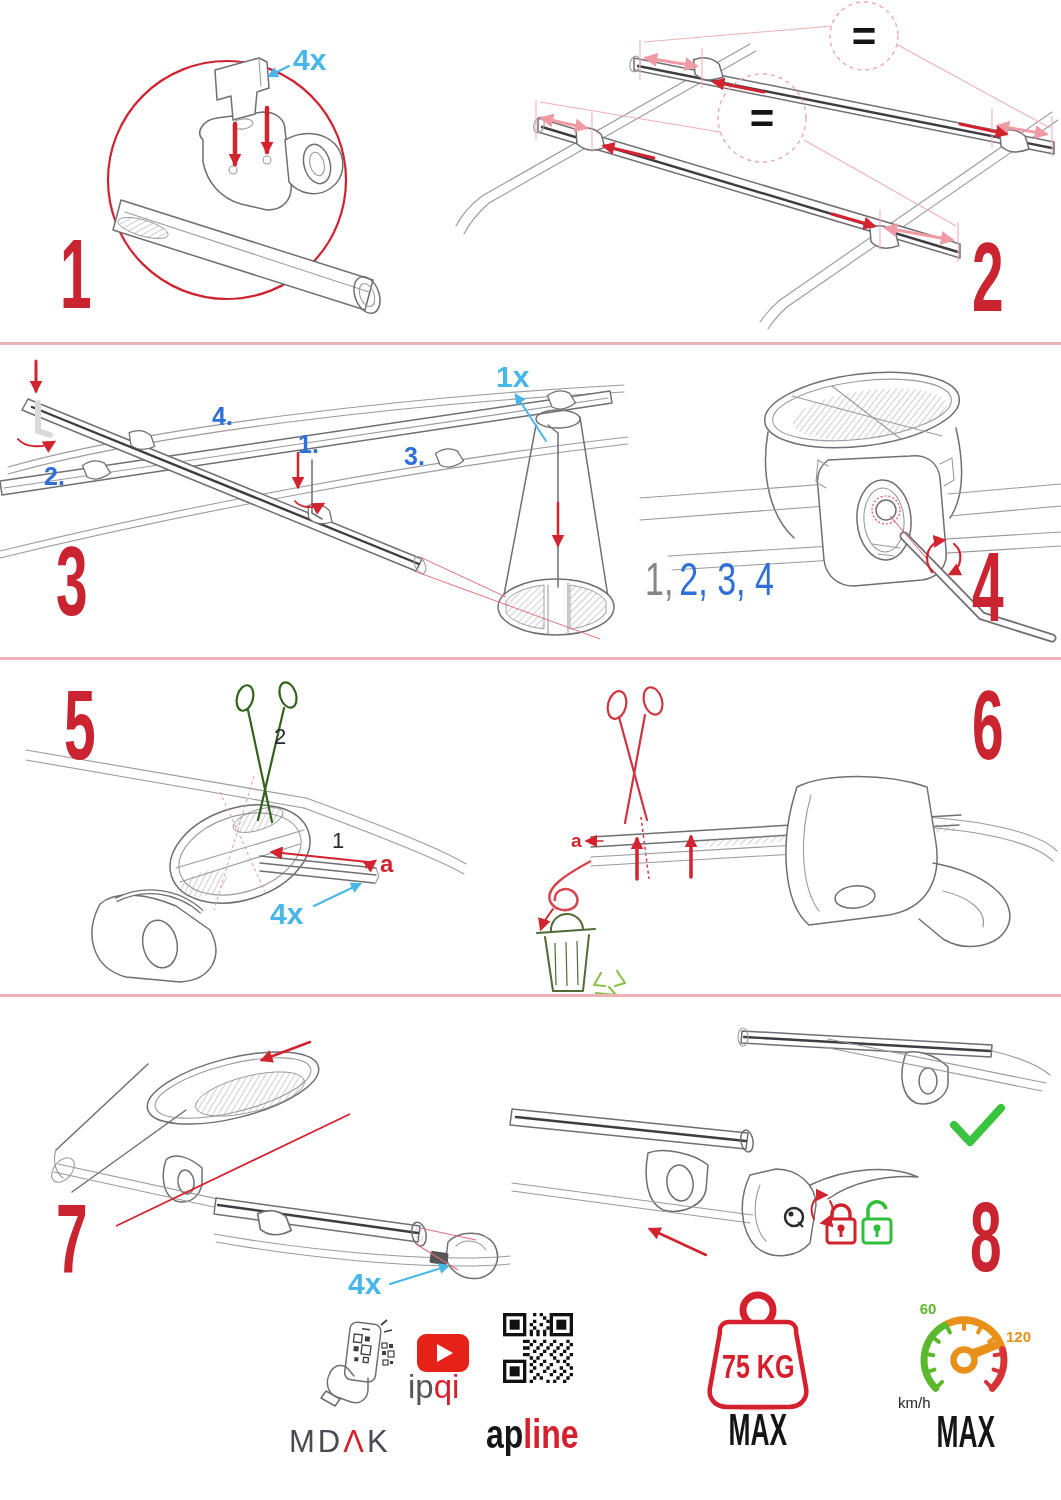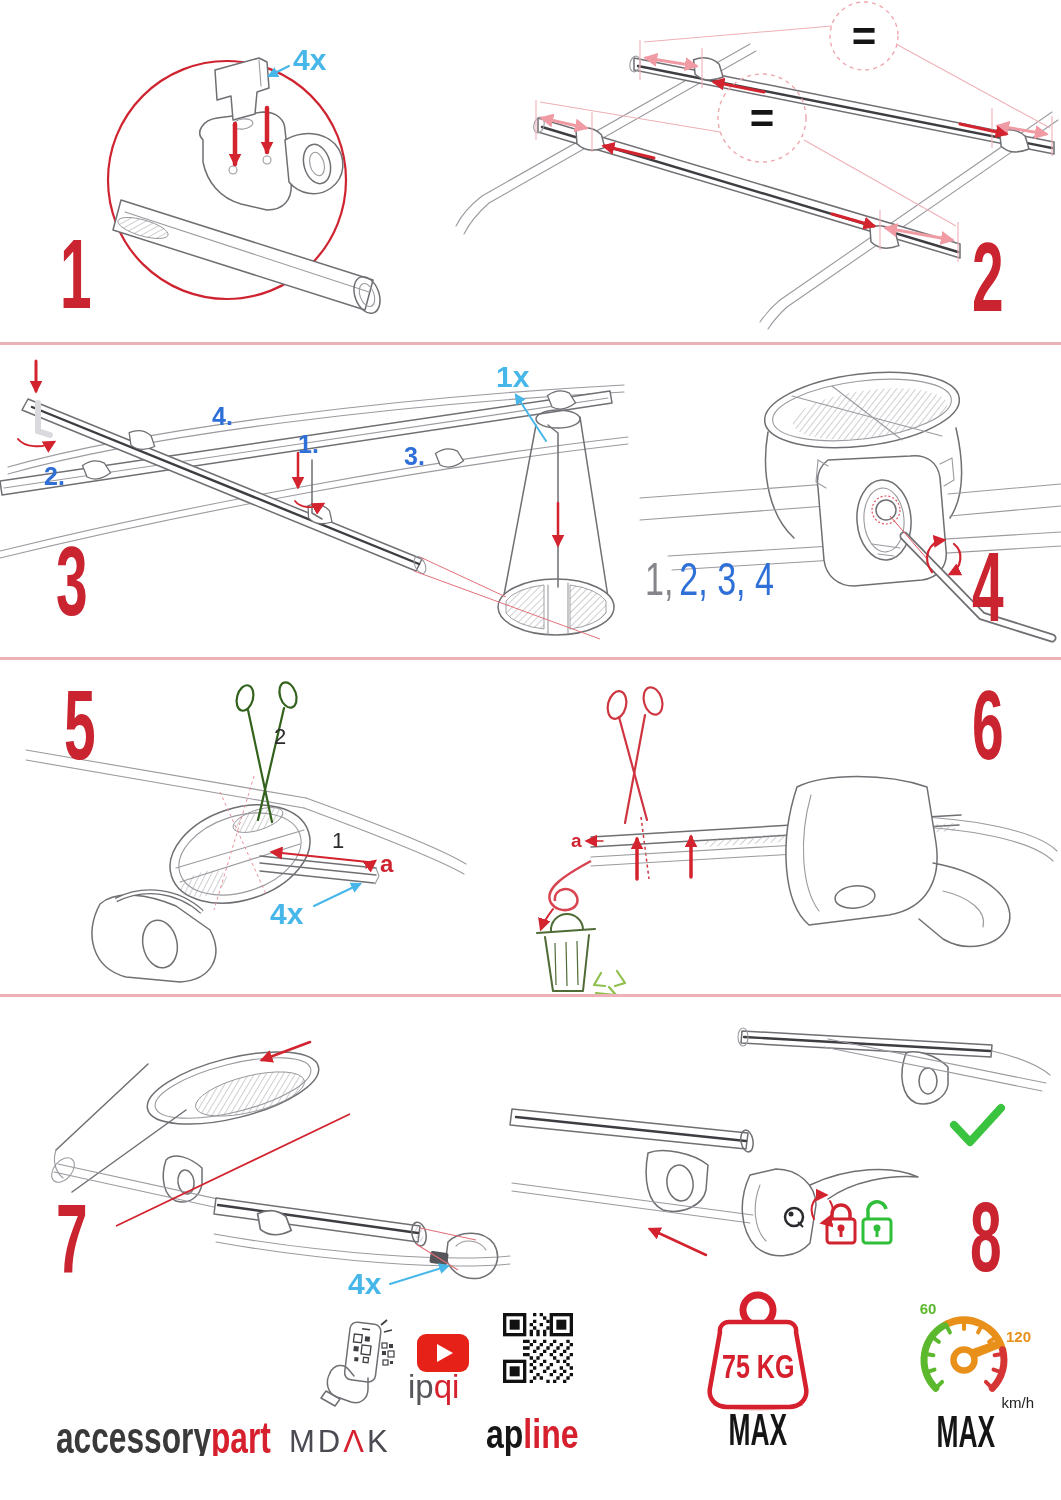--- a/index.html
+++ b/index.html
@@ -37,21 +37,21 @@
   .mdak{position:absolute;font-size:31px;font-weight:400;letter-spacing:3px;color:#4a4a52;white-space:nowrap;}
   .mdak .rd{color:#d6202d;}
   .ipqi{position:absolute;font-size:33px;font-weight:400;color:#55555a;white-space:nowrap;}
   .ipqi .rd{color:#d6202d;}
   .apline{position:absolute;font-size:40px;font-weight:700;white-space:nowrap;
           transform:scaleX(0.8);transform-origin:left top;}
   .apline .bk{color:#161616;} .apline .rd{color:#d6202d;}
   .maxlabel{position:absolute;text-align:center;font-weight:700;font-size:44px;
             color:#151515;line-height:1;}
   .maxlabel span{display:inline-block;transform:scaleX(0.6);}
-  .kmh{position:absolute;text-align:right;font-size:15px;font-weight:500;color:#222;}
+  .kmh{position:absolute;text-align:left;font-size:15px;font-weight:500;color:#222;}
   .wv{fill:#d6202d;font-size:33px;font-weight:700;letter-spacing:0px;}
   .sgn{fill:#5cb82c;font-size:15px;font-weight:700;}
   .sor{fill:#e8901a;font-size:15px;font-weight:700;}
   .binln{fill:none;stroke:#4f6b36;stroke-width:2;stroke-linecap:round;stroke-linejoin:round;}
   .recln{fill:none;stroke:#8fbf4d;stroke-width:2.2;stroke-linecap:round;stroke-linejoin:round;}
   .scgreen{fill:none;stroke:#33621c;stroke-width:2.2;stroke-linecap:round;}
   .scred{fill:none;stroke:#cf3540;stroke-width:2.2;stroke-linecap:round;}
 </style>
 </head>
 <body>
@@ -437,25 +437,20 @@
   </g>
   <g>
     <path d="M370,214 L370,208 A9,9 0 0 1 388,204" fill="none" stroke="#2fbf3a" stroke-width="3.5"></path>
     <rect x="365" y="214" width="28" height="24" rx="3" fill="none" stroke="#2fbf3a" stroke-width="3"></rect>
     <circle cx="379" cy="223" r="3.5" fill="#2fbf3a"></circle>
     <rect x="377.5" y="225" width="3" height="7" fill="#2fbf3a"></rect>
   </g>
 </svg>
 <div class="stepnum" style="left:970px;top:1188px">8</div>
 
-<div class="brand" style="left:56px;top:1416px">
-  <span class="inner" style="transform:scaleX(0.72)">
-    <span class="bk" style="display:inline;transform:none">accessory</span><span class="rd" style="display:inline;transform:none;margin:0">part</span>
-  </span>
-</div>
 
 <svg class="abs" style="left:318px;top:1318px" width="86" height="90" viewBox="0 0 86 90">
   <g transform="rotate(7 44 36)">
     <rect x="29" y="5" width="31" height="58" rx="7" class="lnf" stroke="#3f3f44"></rect>
     <line x1="41" y1="11" x2="49" y2="11" stroke="#3f3f44" stroke-width="1.5"></line>
     <rect x="34" y="17" width="8" height="8" fill="none" stroke="#3f3f44" stroke-width="1.3"></rect>
     <rect x="45" y="18" width="5" height="5" fill="#3f3f44"></rect>
     <rect x="35" y="29" width="5" height="5" fill="#3f3f44"></rect>
     <rect x="43" y="27" width="9" height="9" fill="none" stroke="#3f3f44" stroke-width="1.3"></rect>
     <rect x="37" y="40" width="4" height="4" fill="#3f3f44"></rect>

